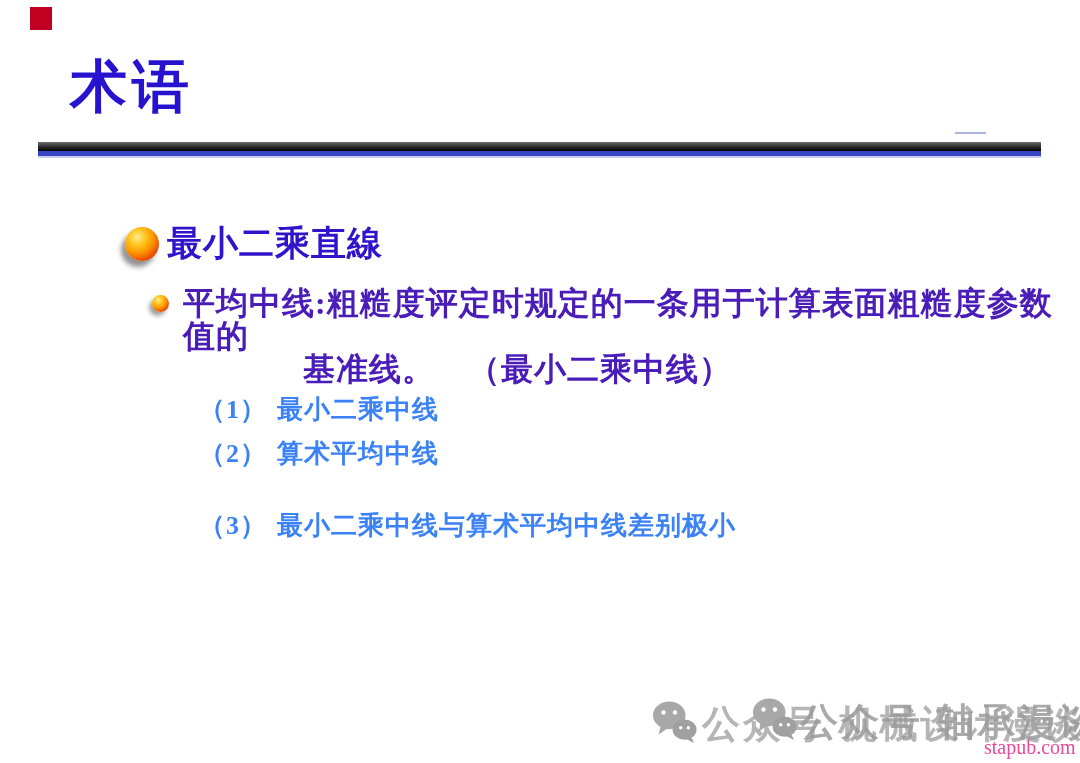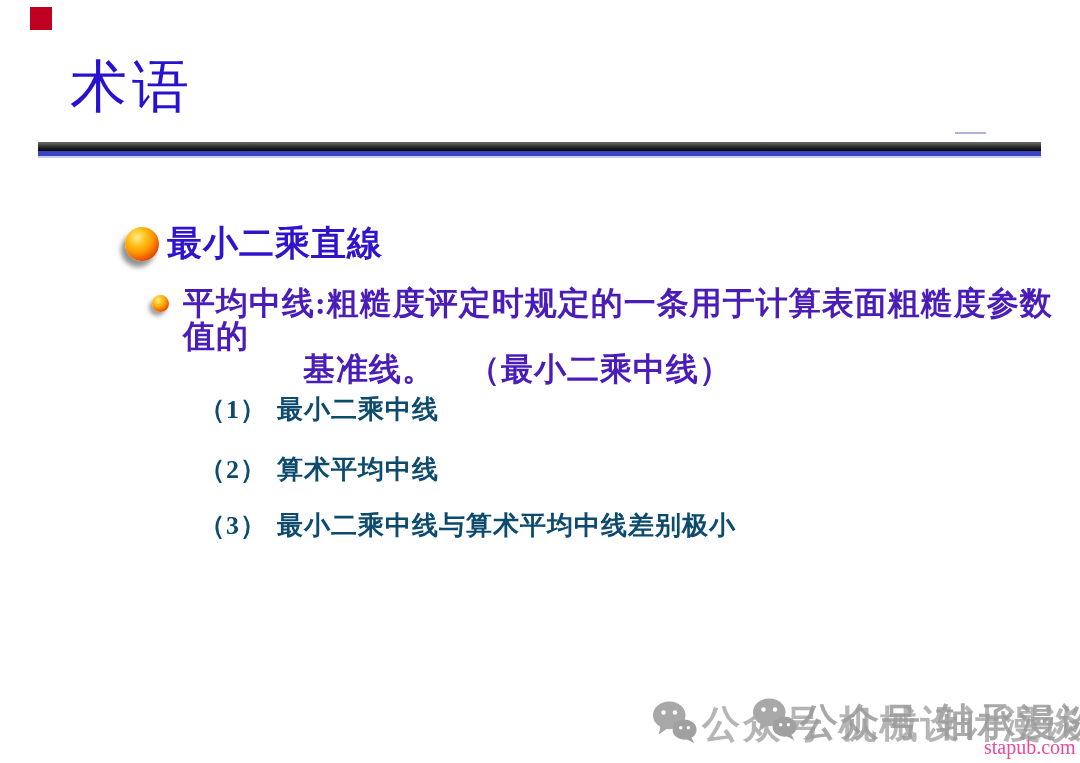--- a/index.html
+++ b/index.html
@@ -14,21 +14,21 @@
 
   
   .red-square {
     left:30px; top:7px; width:22px; height:23px;
     background:#c00021;
   }
 
   
   .slide-title {
     left:70px; top:56px;
-    font-size:57px; font-weight:normal;
+    font-size:57px; font-weight:bold;
     color:#2612cf; letter-spacing:5px;
     line-height:1.1;
   }
 
   
   .divider { left:38px; top:142px; width:1003px; }
   .divider .bar-dark {
     height:9px;
     background:linear-gradient(to bottom,#6f6f6f 0%,#2a2a2a 55%,#050505 100%);
   }
@@ -58,26 +58,26 @@
   .definition {
     left:183px; top:287px;
     font-size:32px; font-weight:bold;
     color:#4a1cb8; letter-spacing:1px;
     line-height:33px;
   }
   .definition .line2 { margin-left:120px; }
 
   .item {
     font-size:26px; font-weight:bold;
-    color:#0c4a6e; letter-spacing:1px;
+    color:#3b82f6; letter-spacing:1px;
     white-space:nowrap;
   }
   .item .item-num { margin-right:10px; }
   .item-1 { left:199px; top:392px; }
-  .item-2 { left:199px; top:452px; }
+  .item-2 { left:199px; top:436px; }
   .item-3 { left:199px; top:508px; }
 
   
   .wm-text {
     font-family:"Liberation Sans","DejaVu Sans",sans-serif;
     font-weight:bold; letter-spacing:3px;
     white-space:nowrap;
   }
   .wm-a { left:702px; top:699px; font-size:38px; color:#aeaeae; opacity:.9; }
   .wm-b { left:800px; top:697px; font-size:38px; color:#9b9b9b; opacity:.85; }

